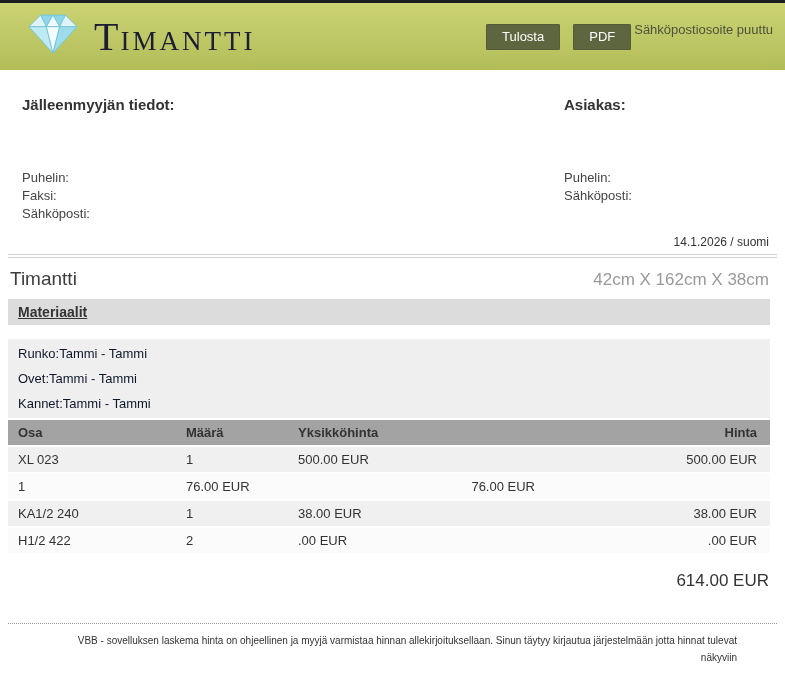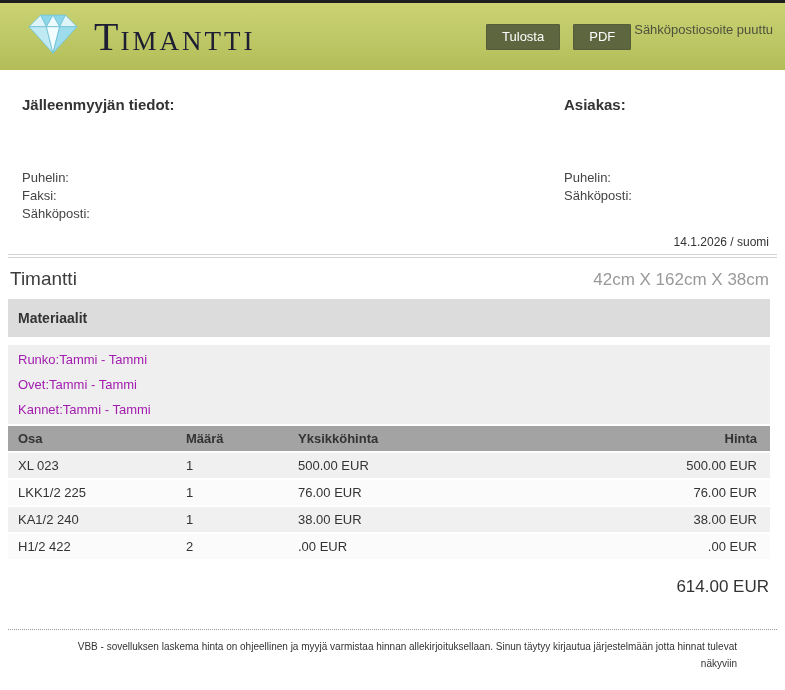--- a/index.html
+++ b/index.html
@@ -24,23 +24,23 @@
   .info-title{font-size:15px;font-weight:bold;color:#333;margin:0;}
   .info-labels{margin-top:56px;font-size:13px;color:#444;line-height:18px;}
   .date-row{text-align:right;font-size:12px;color:#333;padding:12px 16px 3px 0;}
   .divider{margin:2px 8px 0 8px;height:2px;border-top:1px solid #d3d3d3;border-bottom:1px solid #d3d3d3;}
   
   .product-row{display:flex;justify-content:space-between;align-items:baseline;padding:10px 16px 9px 10px;}
   .product-name{font-size:19px;color:#3d3d3d;}
   .product-dims{font-size:17px;color:#999;}
   
   .tables{margin:0 15px 0 8px;}
-  .mat-header{background:#dcdcdc;font-weight:bold;font-size:14px;color:#333;padding:11px 10px;margin-bottom:8px;}
+  .mat-header{background:#dcdcdc;font-weight:bold;font-size:14px;color:#333;padding:5px 10px;margin-bottom:14px;text-decoration:underline;}
   .mat-body{background:#efefef;padding:2px 0;margin-bottom:2px;}
-  .mat-row{font-size:13px;color:#a21caf;padding:5px 10px;}
+  .mat-row{font-size:13px;color:#0f172a;padding:5px 10px;}
   .grid{display:grid;grid-template-columns:178px 112px 250px 1fr;align-items:center;
         padding:5px 0;font-size:13px;color:#333;}
   .grid > span:first-child{padding-left:10px;}
   .grid > span:last-child{text-align:right;padding-right:13px;}
   .pt-head{background:#a3a3a3;margin-bottom:2px;font-weight:bold;}
   .pt-row{margin-bottom:2px;}
   .pt-row.odd{background:#f0f0f0;}
   .pt-row.even{background:#fbfbfb;}
   .total-row{text-align:right;font-size:17px;color:#333;padding:16px 16px 0 0;}
   
@@ -121,21 +121,20 @@
       <span>Hinta</span>
     </div>
 
     <div class="grid pt-row odd">
       <span>XL 023</span>
       <span>1</span>
       <span>500.00 EUR</span>
       <span>500.00 EUR</span>
     </div>
     <div class="grid pt-row even">
-      <span>LKK1/2 225</span>
       <span>1</span>
       <span>76.00 EUR</span>
       <span>76.00 EUR</span>
     </div>
     <div class="grid pt-row odd">
       <span>KA1/2 240</span>
       <span>1</span>
       <span>38.00 EUR</span>
       <span>38.00 EUR</span>
     </div>

